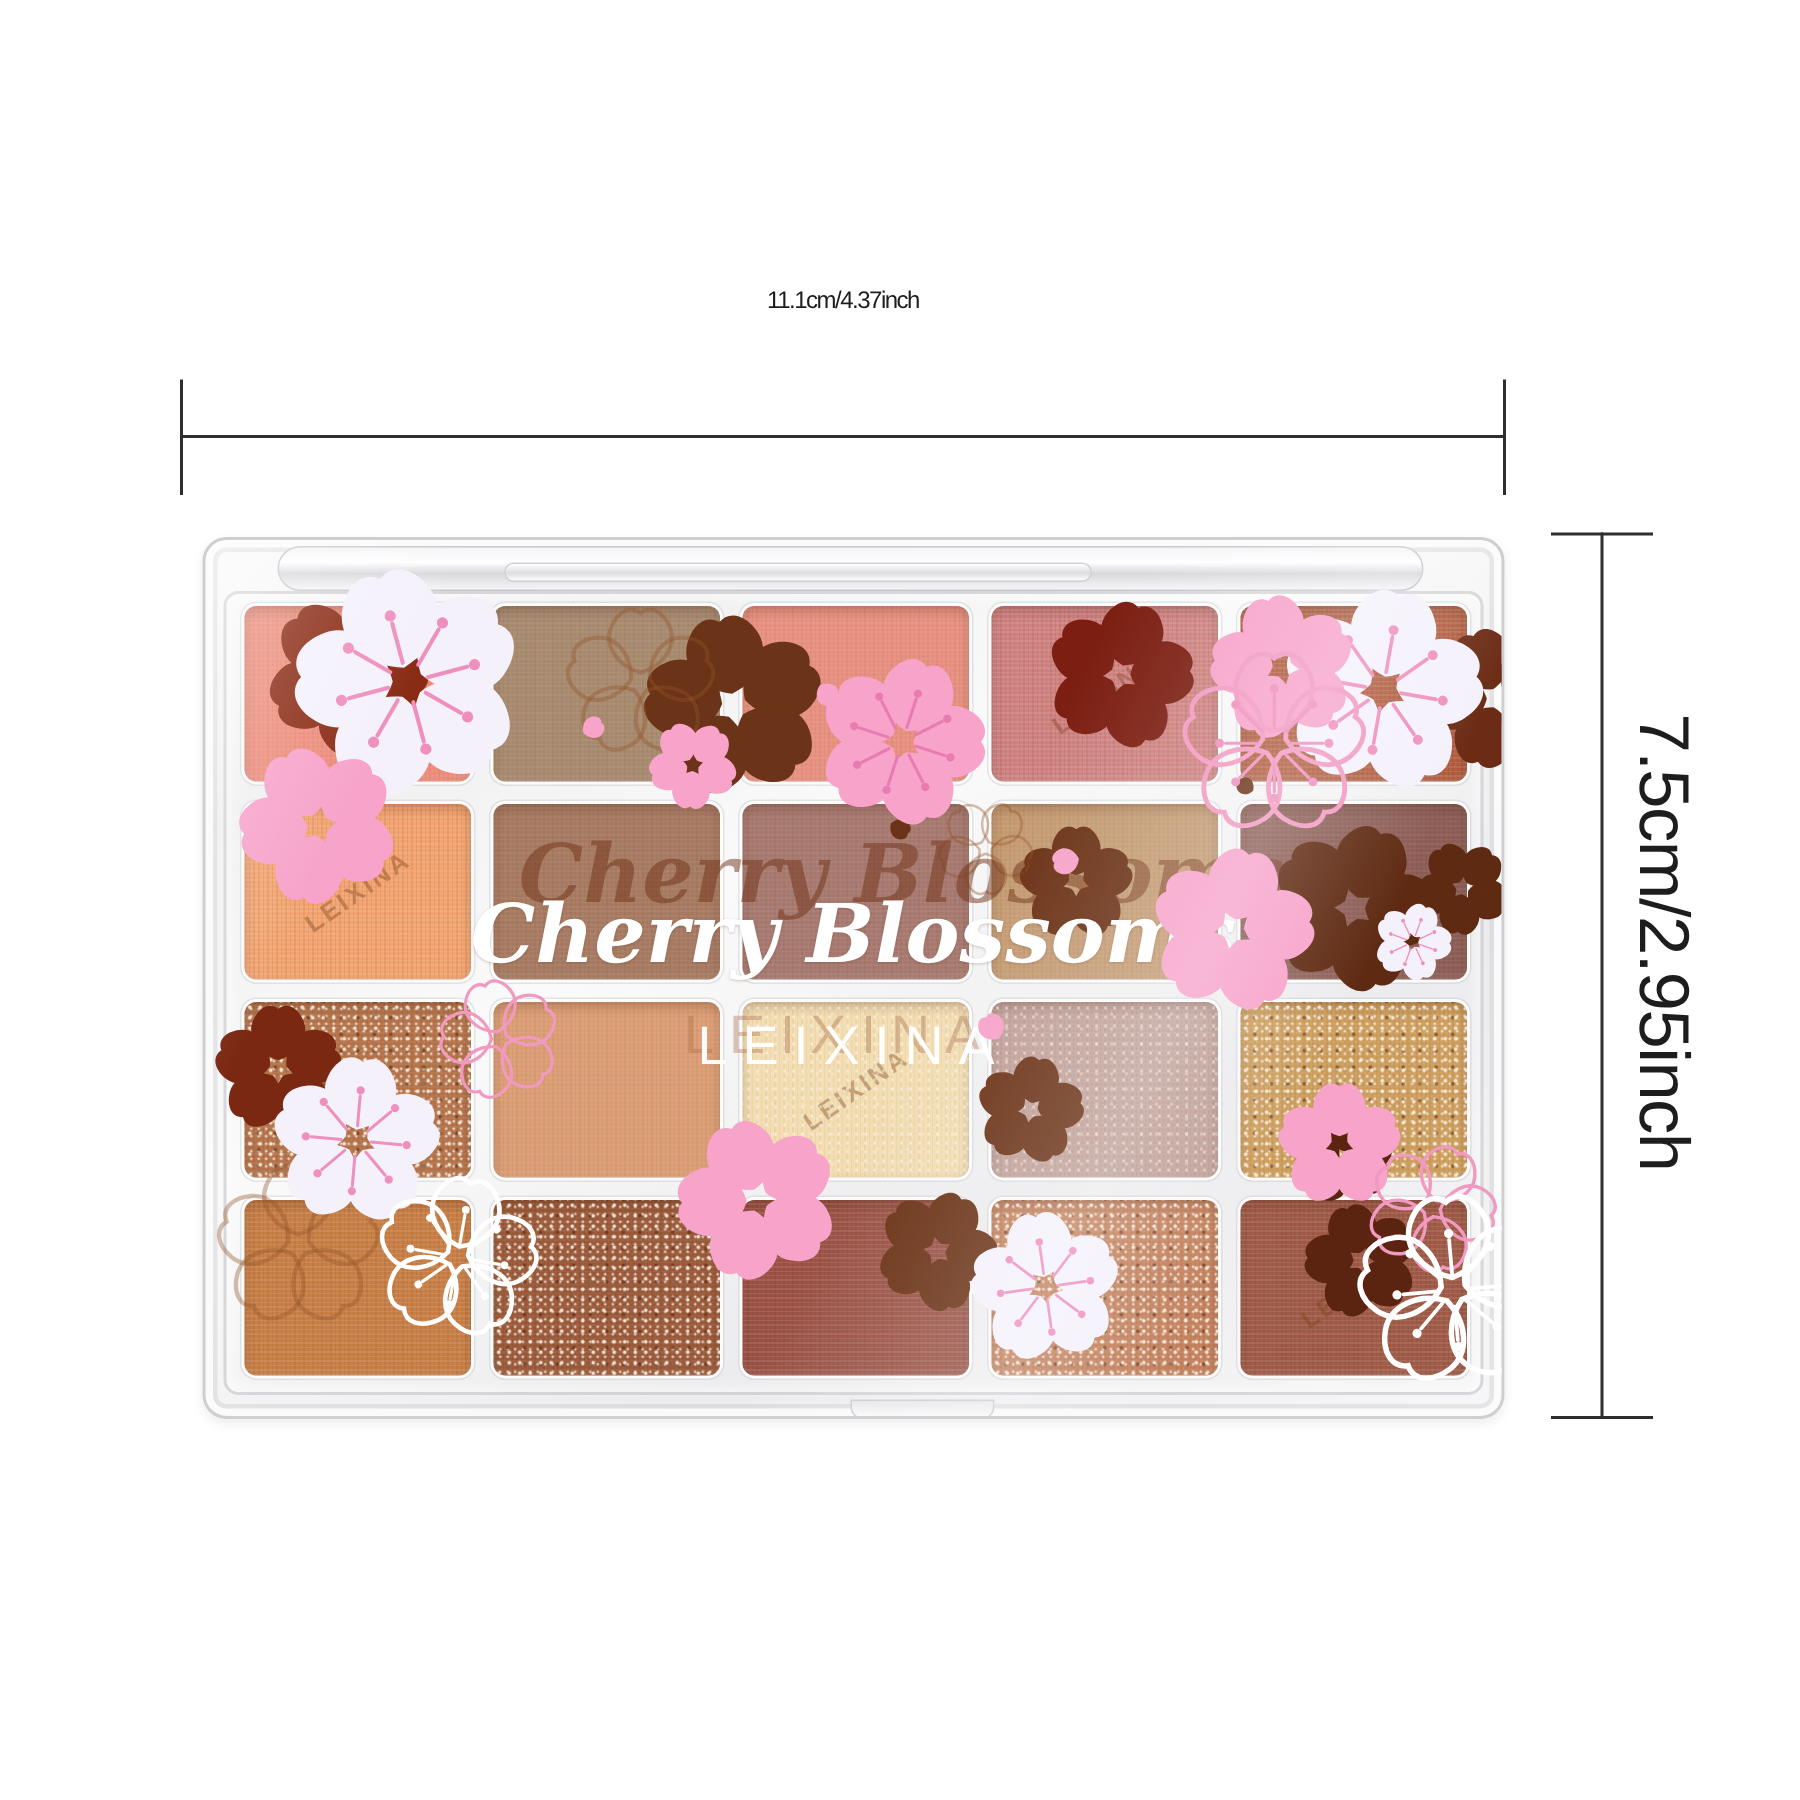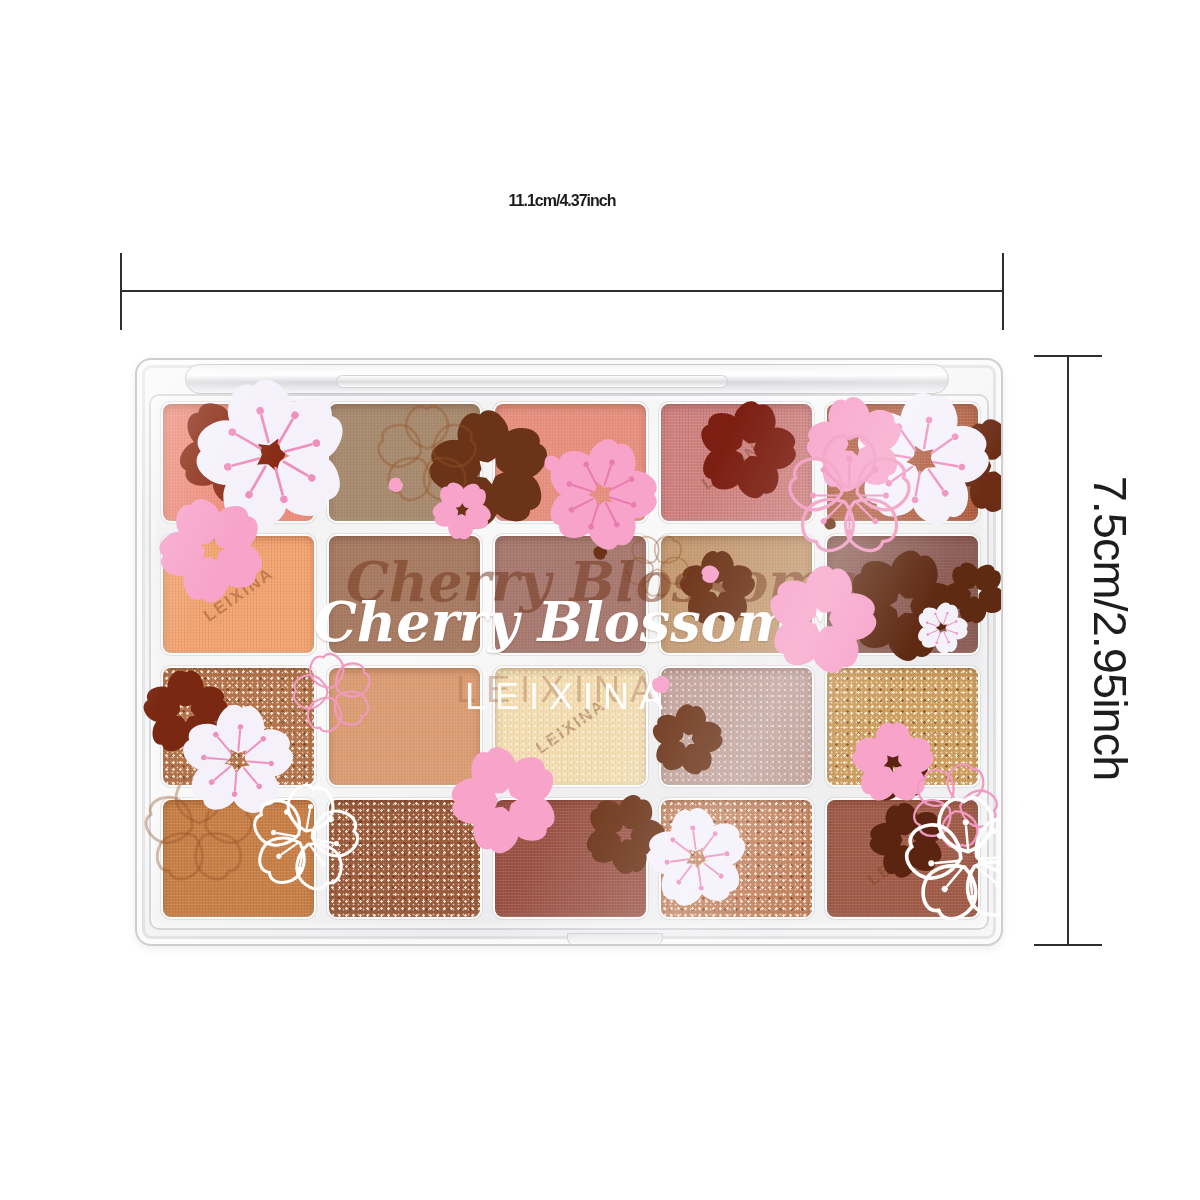--- a/index.html
+++ b/index.html
@@ -1,21 +1,21 @@
 <!DOCTYPE html>
 <html><head>
 <meta charset="utf-8">
 <style>
   html,body{margin:0;padding:0;background:#ffffff;}
   .stage{position:relative;width:1200px;height:1200px;background:#fff;overflow:hidden;
          font-family:"Liberation Sans",sans-serif;}
 
   
   .dim-label-h{position:absolute;left:120px;top:192px;width:884px;text-align:center;
-ature               font-size:47px;color:#1d1d1d;letter-spacing:-1px;font-weight:700;}
+ature               font-size:47px;color:#1d1d1d;letter-spacing:-1px;font-weight:400;}
   .dim-line-h{position:absolute;left:120px;top:290px;width:884px;height:2px;background:#2e2e2e;}
   .dim-line-h::before,.dim-line-h::after{content:"";position:absolute;top:-37px;width:2px;height:77px;background:#2e2e2e;}
   .dim-line-h::before{left:0;}
   .dim-line-h::after{right:0;}
 
   .dim-line-v{position:absolute;left:1067px;top:355px;width:2px;height:591px;background:#2e2e2e;}
   .dim-line-v::before,.dim-line-v::after{content:"";position:absolute;left:-33px;width:68px;height:2px;background:#2e2e2e;}
   .dim-line-v::before{top:0;}
   .dim-line-v::after{bottom:0;}
   .dim-label-v{position:absolute;left:1110px;top:628px;transform:translate(-50%,-50%) rotate(90deg);

